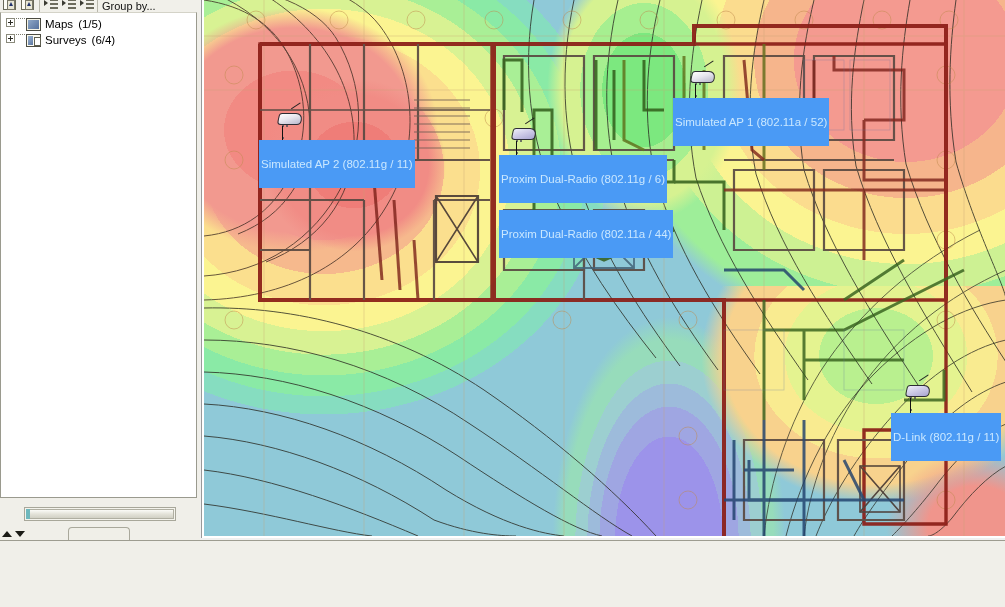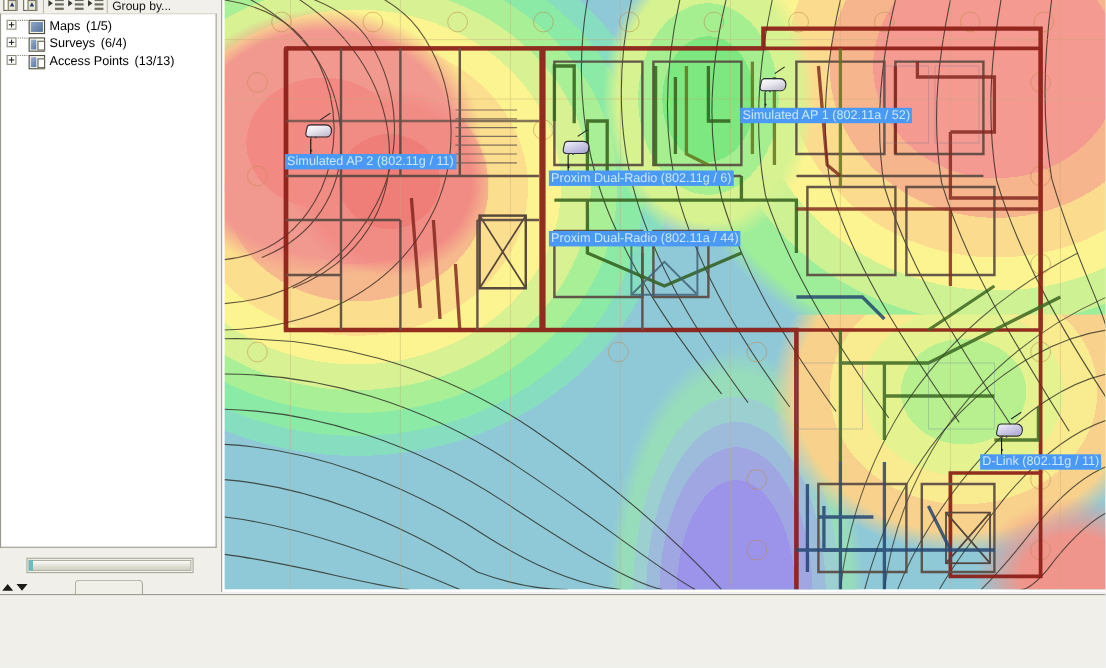--- a/index.html
+++ b/index.html
@@ -319,21 +319,21 @@
     position: absolute;
     border-left: 1px solid #111;
     height: 16px;
   }
   .ap-label {
     position: absolute;
     background: #4a9af5;
     color: #c9e7ff;
     font-size: 11.5px;
     line-height: 14px;
-    padding: 0 2px;
+    padding: 17px 2px;
     white-space: nowrap;
     font-family: "Liberation Sans", sans-serif;
   }
 
   
   #bottom-bar {
     position: absolute; left: 0; top: 540px;
     width: 1005px; height: 67px;
     background: #f0efe9;
     border-top: 1px solid #9d9c90;
@@ -422,27 +422,20 @@
         <span class="node-ico ico-folder"></span>
         <span class="tree-label">Maps</span>
         <span class="tree-count">(1/5)</span>
       </div>
       <div class="tree-row">
         <span class="expander"></span>
         <span class="dots"></span>
         <span class="node-ico ico-doc"></span>
         <span class="tree-label">Surveys</span>
         <span class="tree-count">(6/4)</span>
-      </div>
-      <div class="tree-row">
-        <span class="expander"></span>
-        <span class="dots"></span>
-        <span class="node-ico ico-doc"></span>
-        <span class="tree-label">Access Points</span>
-        <span class="tree-count">(13/13)</span>
       </div>
     </div>
 
     <div id="hscroll">
       <div id="hscroll-thumb"></div>
       <div id="hscroll-lcap"></div>
     </div>
 
     <div id="panel-scroll-arrows">
       <span class="tri-up"></span>

